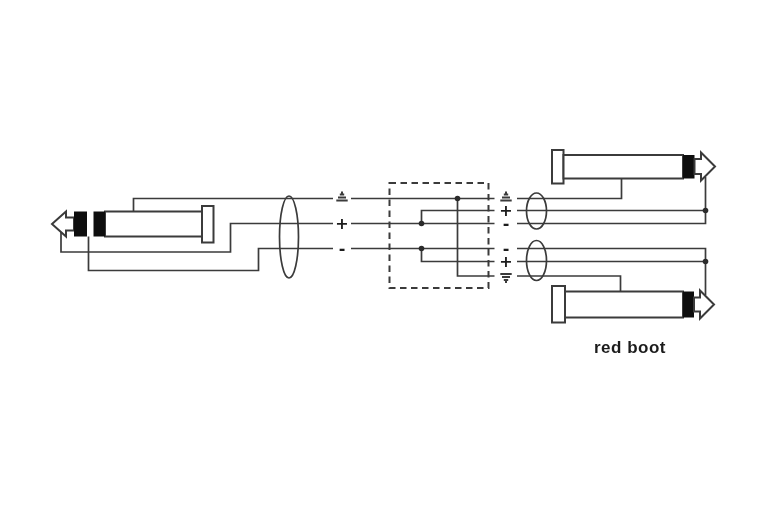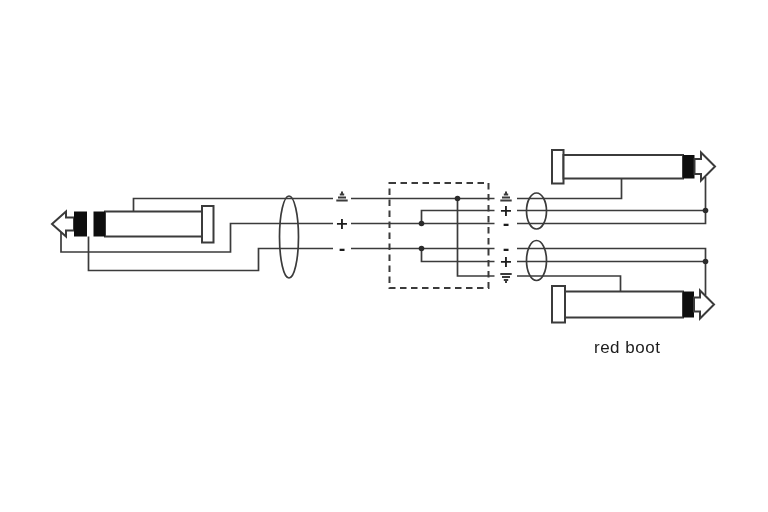--- a/index.html
+++ b/index.html
@@ -8,21 +8,21 @@
   #diagram-svg{position:absolute;left:0;top:0;}
   .wire{fill:none;stroke:#3b3b3b;stroke-width:1.7;}
   .outline{fill:#ffffff;stroke:#3b3b3b;stroke-width:2;}
   .band{fill:#0e0e0e;stroke:none;}
   .ellipse{fill:none;stroke:#3b3b3b;stroke-width:1.7;}
   .dot{fill:#2b2b2b;stroke:none;}
   .dashedbox{fill:none;stroke:#3b3b3b;stroke-width:2;stroke-dasharray:6.5 4.5;}
   .sym{font-family:"DejaVu Sans","Liberation Sans",sans-serif;font-size:16px;font-weight:bold;
        fill:#1c1c1c;text-anchor:middle;}
   .gnd{stroke:#3b3b3b;stroke-width:2;fill:none;stroke-linecap:butt;}
-  #boot-label{position:absolute;left:594px;top:338px;font-size:17px;font-weight:normal;
+  #boot-label{position:absolute;left:594px;top:338px;font-size:17px;font-weight:bold;
               color:#1c1c1c;letter-spacing:0.5px;}
 </style>
 </head>
 <body>
 
 <div id="canvas">
 
 <svg id="diagram-svg" width="768" height="512" viewBox="0 0 768 512">
 
   <g>

